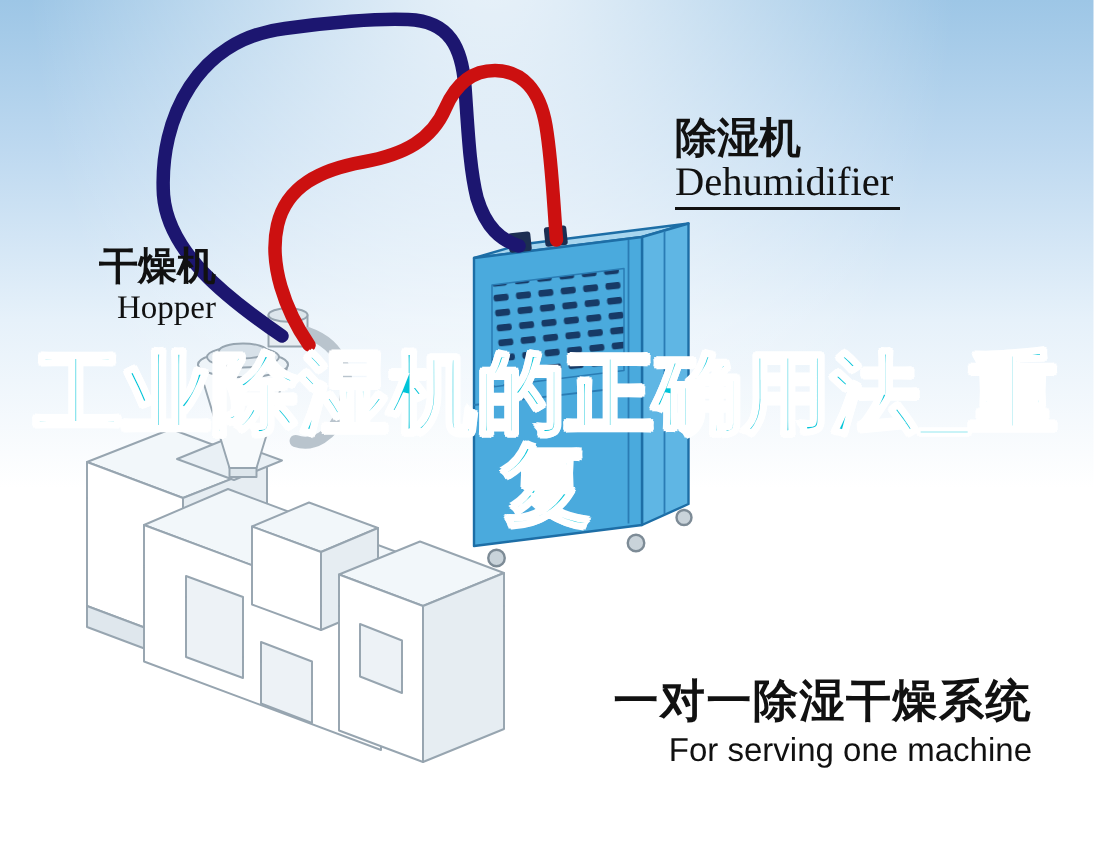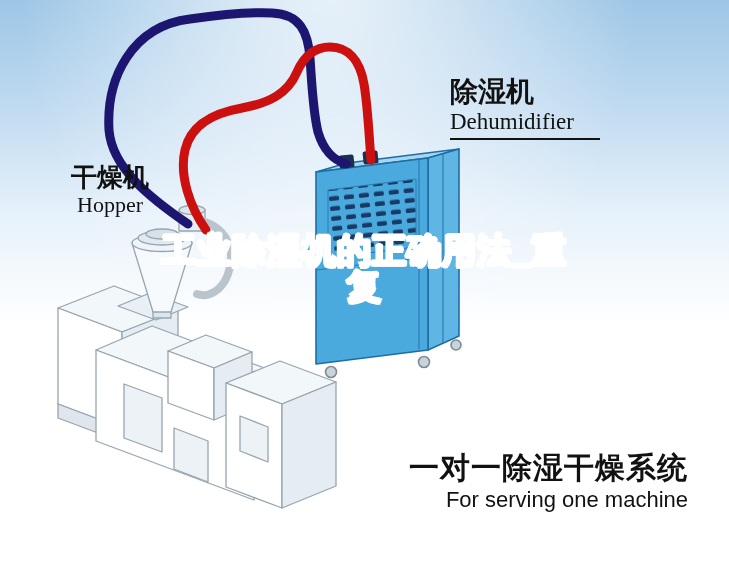--- a/index.html
+++ b/index.html
@@ -5,30 +5,30 @@
   html,body{margin:0;padding:0;}
   body{font-family:"Liberation Sans","DejaVu Sans",sans-serif;}
   #stage{
     position:relative;width:729px;height:561px;overflow:hidden;
     background:
       radial-gradient(ellipse at 45% -12%, rgba(255,255,255,.85), rgba(255,255,255,0) 55%),
       linear-gradient(180deg,#9dc6e6 0%,#bed9f0 18%,#e6f1fa 38%,#ffffff 58%,#ffffff 100%);
   }
   #stage svg{position:absolute;left:0;top:0;}
   .lbl{position:absolute;color:#111;}
-  .dryer-label{left:60px;top:162px;width:100px;text-align:center;}
+  .dryer-label{left:44px;top:162px;width:100px;text-align:right;}
   .dryer-cn{font-size:26px;font-weight:700;line-height:30px;}
   .dryer-en{font-family:"Liberation Serif","DejaVu Serif",serif;font-size:22px;line-height:26px;}
   .dehu-label{left:450px;top:76px;width:150px;text-align:left;}
   .dehu-cn{font-size:28px;font-weight:700;line-height:32px;}
-  .dehu-en{font-family:"Liberation Serif","DejaVu Serif",serif;font-size:23px;line-height:27px;
+  .dehu-en{font-family:"Liberation Serif","DejaVu Serif",serif;font-size:27px;line-height:27px;
            border-bottom:2px solid #111;padding-bottom:3px;display:block;}
   .watermark{
     left:0;top:233px;width:729px;text-align:center;
-    font-size:34px;font-weight:700;letter-spacing:1px;line-height:1.05;
+    font-size:58px;font-weight:700;letter-spacing:1px;line-height:1.05;
     color:#00c4d8;
     -webkit-text-stroke:2px #ffffff;
     text-shadow:-2px 0 0 #fff,2px 0 0 #fff,0 -2px 0 #fff,0 2px 0 #fff,
                 -1.5px -1.5px 0 #fff,1.5px -1.5px 0 #fff,-1.5px 1.5px 0 #fff,1.5px 1.5px 0 #fff;
     z-index:5;
   }
   .caption{left:398px;top:450px;width:290px;text-align:right;}
   .caption-cn{font-size:30px;font-weight:700;line-height:36px;letter-spacing:1px;}
   .caption-en{font-family:Liberation Sans, sans-serif;font-size:22px;line-height:28px;}
 </style>

